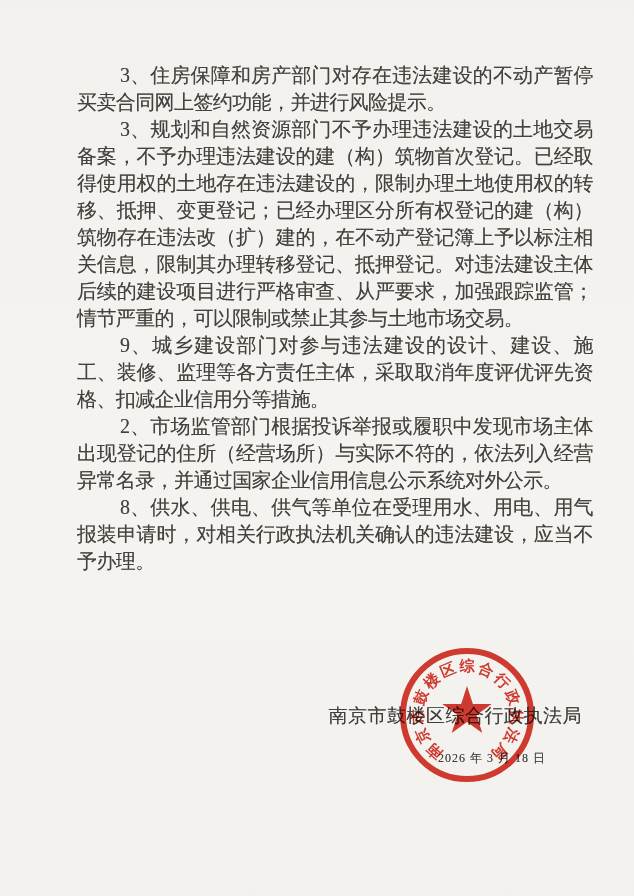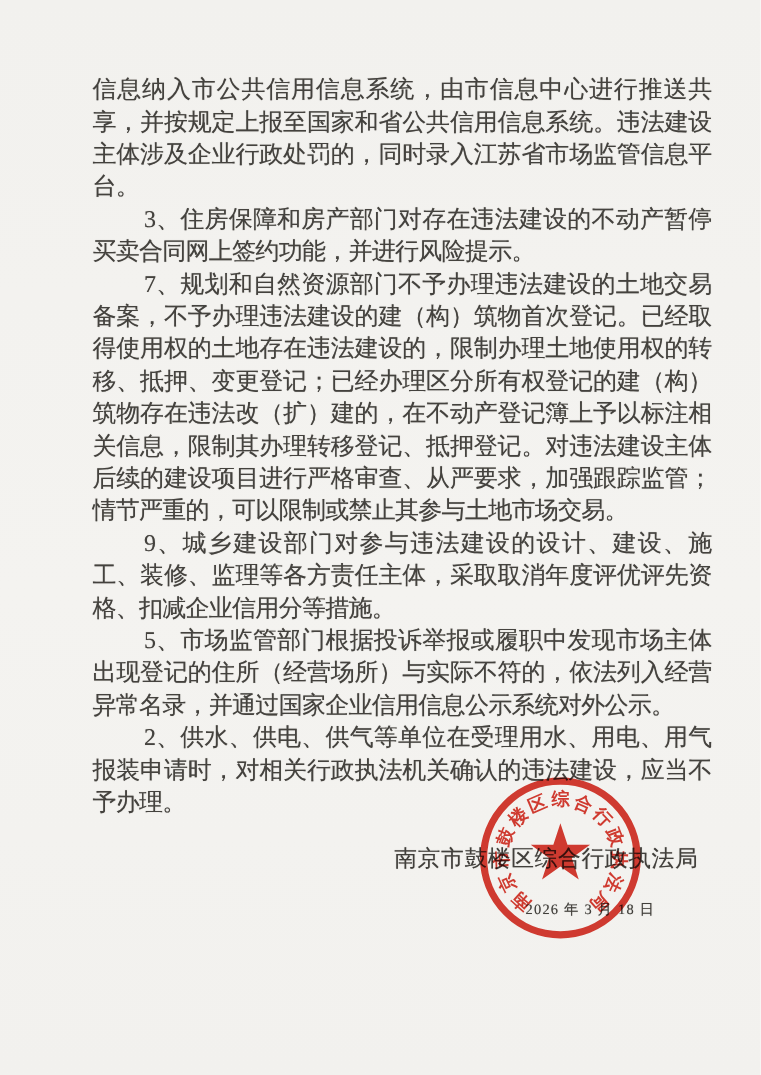--- a/index.html
+++ b/index.html
@@ -78,26 +78,25 @@
     font-family: "Liberation Serif", "DejaVu Serif", serif;
     font-weight: bold;
   }
 </style>
 </head>
 <body>
 
 <div class="page">
 
   <div class="doc-body" id="doc-body">
-      <p class="">信息纳入市公共信用信息系统，由市信息中心进行推送共享，并按规定上报至国家和省公共信用信息系统。违法建设主体涉及企业行政处罚的，同时录入江苏省市场监管信息平台。</p>
       <p class="indented">3、住房保障和房产部门对存在违法建设的不动产暂停买卖合同网上签约功能，并进行风险提示。</p>
-      <p class="indented">7、规划和自然资源部门不予办理违法建设的土地交易备案，不予办理违法建设的建（构）筑物首次登记。已经取得使用权的土地存在违法建设的，限制办理土地使用权的转移、抵押、变更登记；已经办理区分所有权登记的建（构）筑物存在违法改（扩）建的，在不动产登记簿上予以标注相关信息，限制其办理转移登记、抵押登记。对违法建设主体后续的建设项目进行严格审查、从严要求，加强跟踪监管；情节严重的，可以限制或禁止其参与土地市场交易。</p>
+      <p class="indented">3、规划和自然资源部门不予办理违法建设的土地交易备案，不予办理违法建设的建（构）筑物首次登记。已经取得使用权的土地存在违法建设的，限制办理土地使用权的转移、抵押、变更登记；已经办理区分所有权登记的建（构）筑物存在违法改（扩）建的，在不动产登记簿上予以标注相关信息，限制其办理转移登记、抵押登记。对违法建设主体后续的建设项目进行严格审查、从严要求，加强跟踪监管；情节严重的，可以限制或禁止其参与土地市场交易。</p>
       <p class="indented">9、城乡建设部门对参与违法建设的设计、建设、施工、装修、监理等各方责任主体，采取取消年度评优评先资格、扣减企业信用分等措施。</p>
-      <p class="indented">5、市场监管部门根据投诉举报或履职中发现市场主体出现登记的住所（经营场所）与实际不符的，依法列入经营异常名录，并通过国家企业信用信息公示系统对外公示。</p>
-      <p class="indented">2、供水、供电、供气等单位在受理用水、用电、用气报装申请时，对相关行政执法机关确认的违法建设，应当不予办理。</p>
+      <p class="indented">2、市场监管部门根据投诉举报或履职中发现市场主体出现登记的住所（经营场所）与实际不符的，依法列入经营异常名录，并通过国家企业信用信息公示系统对外公示。</p>
+      <p class="indented">8、供水、供电、供气等单位在受理用水、用电、用气报装申请时，对相关行政执法机关确认的违法建设，应当不予办理。</p>
     </div>
 
   <div class="sig-name">南京市鼓楼区综合行政执法局</div>
 
   <div class="sig-date">2026 年 3 月 18 日</div>
 
   <div class="seal">
     <svg viewBox="0 0 140 140" xmlns="http://www.w3.org/2000/svg">
       <circle id="seal-ring" cx="70" cy="70" r="64" fill="none" stroke-width="6" stroke="#d6281c"></circle>
       <polygon id="seal-star" points="70,41 75.9,58.9 94.7,59 79.5,70.1 85.3,88 70,77 54.7,88 60.5,70.1 45.3,59 64.1,58.9" fill="#d6281c"></polygon>

